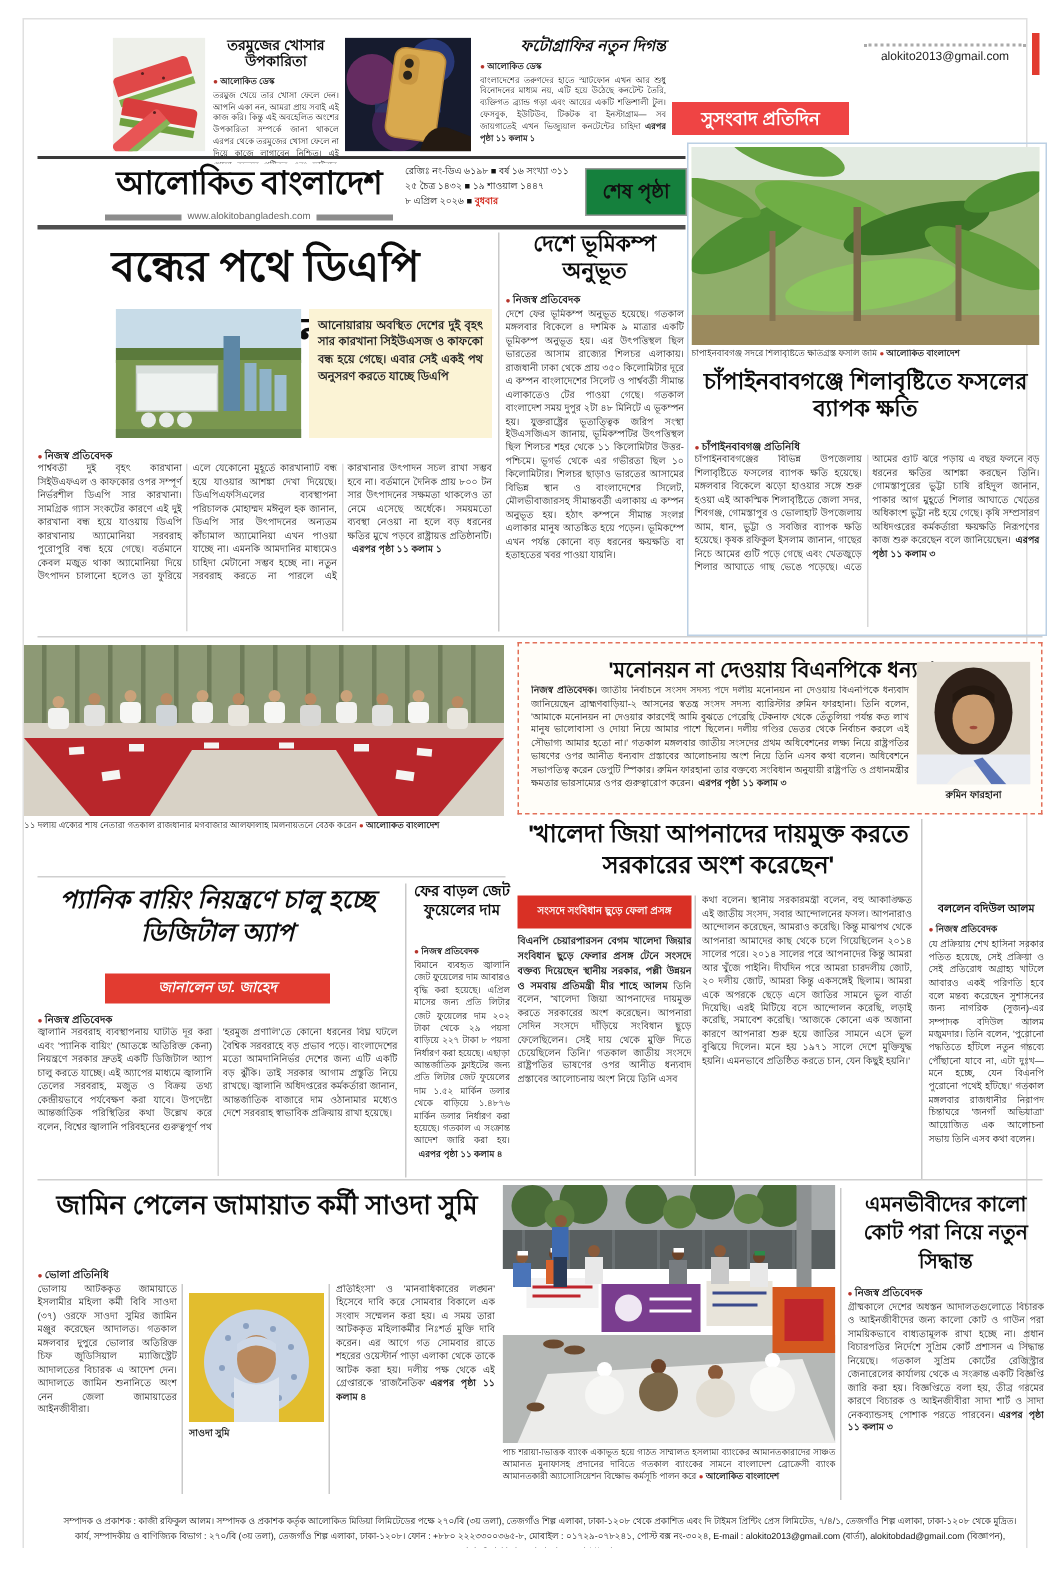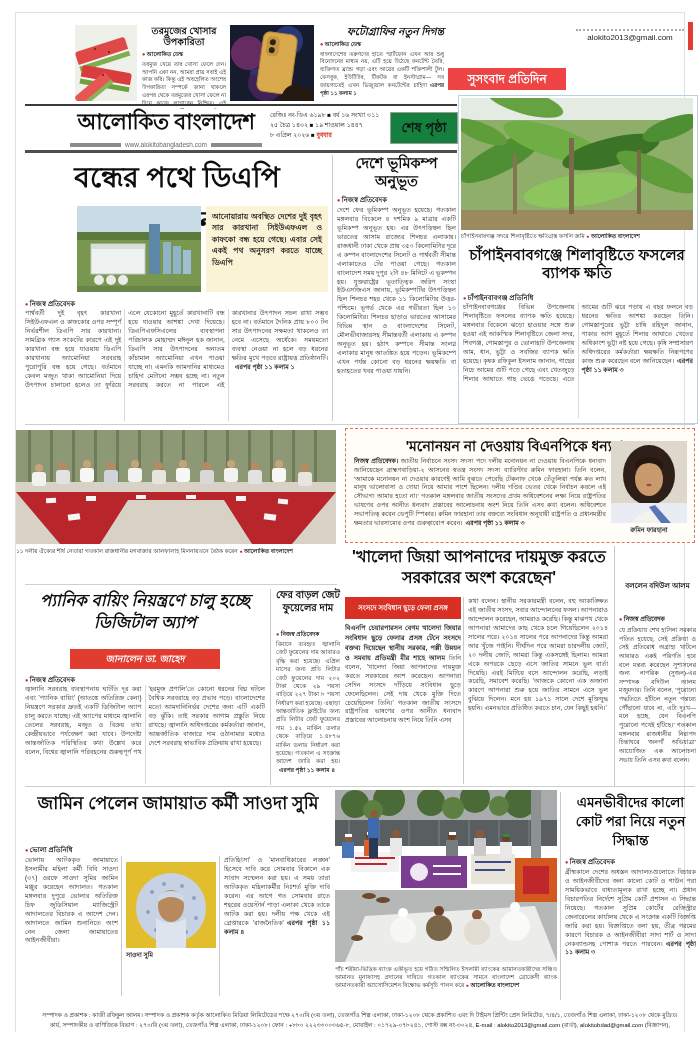--- a/index.html
+++ b/index.html
@@ -118,21 +118,21 @@
       <rect x="72" y="18" width="11" height="50" fill="#5d87a6"></rect>
       <rect x="86" y="36" width="8" height="32" fill="#8fb3c9"></rect>
         <rect x="96" y="40" width="8" height="28" fill="#8fb3c9"></rect>
         <rect x="106" y="44" width="8" height="24" fill="#9fbfd2"></rect>
       <circle cx="22" cy="74" r="5" fill="#e8ecea"></circle>
         <circle cx="34" cy="74" r="5" fill="#e8ecea"></circle>
         <circle cx="46" cy="74" r="5" fill="#e8ecea"></circle>
       <rect y="80" width="124" height="6" fill="#68854a"></rect>
     </svg>
   </div>
-  <div class="abs cream" style="left:206px;top:206px;width:122px;height:86px;padding:5px 6px;box-sizing:border-box;font-size:7.6px;line-height:1.5;font-weight:600;color:#222;text-align:justify;overflow:hidden;">আনোয়ারায় অবস্থিত দেশের দুই বৃহৎ সার কারখানা সিইউএফএল ও কাফকো বন্ধ হয়ে গেছে। এবার সেই একই পথ অনুসরণ করতে যাচ্ছে ডিএপি</div>
+  <div class="abs cream" style="left:206px;top:206px;width:122px;height:86px;padding:5px 6px;box-sizing:border-box;font-size:7.6px;line-height:1.5;font-weight:600;color:#222;text-align:justify;overflow:hidden;">আনোয়ারায় অবস্থিত দেশের দুই বৃহৎ সার কারখানা সিইউএসজ ও কাফকো বন্ধ হয়ে গেছে। এবার সেই একই পথ অনুসরণ করতে যাচ্ছে ডিএপি</div>
   <div class="abs byline" style="left:25px;top:298px;">নিজস্ব প্রতিবেদক</div>
   <div class="abs body-txt" style="left:25px;top:309px;width:303px;height:112px;columns:3;column-gap:7px;column-rule:1px solid #d8d8d8;"><span>পার্শ্ববর্তী দুই বৃহৎ কারখানা সিইউএফএল ও কাফকোর ওপর সম্পূর্ণ নির্ভরশীল ডিএপি সার কারখানা। সামগ্রিক গ্যাস সংকটের কারণে এই দুই কারখানা বন্ধ হয়ে যাওয়ায় ডিএপি কারখানায় অ্যামোনিয়া সরবরাহ পুরোপুরি বন্ধ হয়ে গেছে। বর্তমানে কেবল মজুত থাকা অ্যামোনিয়া দিয়ে উৎপাদন চালানো হলেও তা ফুরিয়ে এলে যেকোনো মুহূর্তে কারখানাটি বন্ধ হয়ে যাওয়ার আশঙ্কা দেখা দিয়েছে। ডিএপিএফসিএলের ব্যবস্থাপনা পরিচালক মোহাম্মদ মঈনুল হক জানান, ডিএপি সার উৎপাদনের অন্যতম কাঁচামাল অ্যামোনিয়া এখন পাওয়া যাচ্ছে না। এমনকি আমদানির মাধ্যমেও চাহিদা মেটানো সম্ভব হচ্ছে না। নতুন সরবরাহ করতে না পারলে এই কারখানার উৎপাদন সচল রাখা সম্ভব হবে না। বর্তমানে দৈনিক প্রায় ৮০০ টন সার উৎপাদনের সক্ষমতা থাকলেও তা নেমে এসেছে অর্ধেকে। সময়মতো ব্যবস্থা নেওয়া না হলে বড় ধরনের ক্ষতির মুখে পড়বে রাষ্ট্রায়ত্ত প্রতিষ্ঠানটি।</span><b class="marker" style="font-size:6.3px;">এরপর পৃষ্ঠা ১১ কলাম ১</b></div>
 
   <div class="abs vline" style="left:332px;top:155px;height:266px;"></div>
   <div class="abs hl" style="left:337px;top:154px;width:119px;font-size:14.5px;line-height:1.25;">দেশে ভূমিকম্প অনুভূত</div>
   <div class="abs byline" style="left:337px;top:194px;">নিজস্ব প্রতিবেদক</div>
   <div class="abs body-txt" style="left:337px;top:206px;width:119px;height:214px;">দেশে ফের ভূমিকম্প অনুভূত হয়েছে। গতকাল মঙ্গলবার বিকেলে ৪ দশমিক ৯ মাত্রার একটি ভূমিকম্প অনুভূত হয়। এর উৎপত্তিস্থল ছিল ভারতের আসাম রাজ্যের শিলচর এলাকায়। রাজধানী ঢাকা থেকে প্রায় ৩৫০ কিলোমিটার দূরে এ কম্পন বাংলাদেশের সিলেট ও পার্শ্ববর্তী সীমান্ত এলাকাতেও টের পাওয়া গেছে। গতকাল বাংলাদেশ সময় দুপুর ২টা ৪৮ মিনিটে এ ভূকম্পন হয়। যুক্তরাষ্ট্রের ভূতাত্ত্বিক জরিপ সংস্থা ইউএসজিএস জানায়, ভূমিকম্পটির উৎপত্তিস্থল ছিল শিলচর শহর থেকে ১১ কিলোমিটার উত্তর-পশ্চিমে। ভূগর্ভ থেকে এর গভীরতা ছিল ১০ কিলোমিটার। শিলচর ছাড়াও ভারতের আসামের বিভিন্ন স্থান ও বাংলাদেশের সিলেট, মৌলভীবাজারসহ সীমান্তবর্তী এলাকায় এ কম্পন অনুভূত হয়। হঠাৎ কম্পনে সীমান্ত সংলগ্ন এলাকার মানুষ আতঙ্কিত হয়ে পড়েন। ভূমিকম্পে এখন পর্যন্ত কোনো বড় ধরনের ক্ষয়ক্ষতি বা হতাহতের খবর পাওয়া যায়নি।</div>
 
   <div class="abs" style="left:458px;top:95px;width:238px;height:327px;border:1px solid #bcd0e4;"></div>
   <div class="abs photo" style="left:461px;top:98px;width:232px;height:132px;">
@@ -266,21 +266,21 @@
 
   <div class="abs hline" style="left:25px;top:584px;width:312px;"></div>
 
   <div class="abs hl" style="left:345px;top:547px;width:268px;font-size:16px;line-height:1.3;">'খালেদা জিয়া আপনাদের দায়মুক্ত করতে সরকারের অংশ করেছেন'</div>
   <div class="abs redbox kick-sm" style="left:345px;top:597px;width:116px;height:22px;">সংসদে সংবিধান ছুড়ে ফেলা প্রসঙ্গ</div>
   <div class="abs body-txt" style="left:345px;top:623px;width:116px;height:161px;"><b style="font-size:6.5px;">বিএনপি চেয়ারপারসন বেগম খালেদা জিয়ার সংবিধান ছুড়ে ফেলার প্রসঙ্গ টেনে সংসদে বক্তব্য দিয়েছেন স্থানীয় সরকার, পল্লী উন্নয়ন ও সমবায় প্রতিমন্ত্রী মীর শাহে আলম</b> <span>তিনি বলেন, 'খালেদা জিয়া আপনাদের দায়মুক্ত করতে সরকারের অংশ করেছেন। আপনারা সেদিন সংসদে দাঁড়িয়ে সংবিধান ছুড়ে ফেলেছিলেন। সেই দায় থেকে মুক্তি দিতে চেয়েছিলেন তিনি।' গতকাল জাতীয় সংসদে রাষ্ট্রপতির ভাষণের ওপর আনীত ধন্যবাদ প্রস্তাবের আলোচনায় অংশ নিয়ে তিনি এসব</span></div>
   <div class="abs vline" style="left:463px;top:597px;height:187px;"></div>
   <div class="abs body-txt" style="left:468px;top:597px;width:140px;height:187px;">কথা বলেন। স্থানীয় সরকারমন্ত্রী বলেন, বহু আকাঙ্ক্ষিত এই জাতীয় সংসদ, সবার আন্দোলনের ফসল। আপনারাও আন্দোলন করেছেন, আমরাও করেছি। কিন্তু মাঝপথ থেকে আপনারা আমাদের কাছ থেকে চলে গিয়েছিলেন ২০১৪ সালের পরে। ২০১৪ সালের পরে আপনাদের কিন্তু আমরা আর খুঁজে পাইনি। দীর্ঘদিন পরে আমরা চারদলীয় জোট, ২০ দলীয় জোট, আমরা কিন্তু একসঙ্গেই ছিলাম। আমরা একে অপরকে ছেড়ে এসে জাতির সামনে ভুল বার্তা দিয়েছি। এরই মিটিয়ে বসে আন্দোলন করেছি, লড়াই করেছি, সমাবেশ করেছি। 'আজকে কোনো এক অজানা কারণে আপনারা শুরু হয়ে জাতির সামনে এসে ভুল বুঝিয়ে দিলেন। মনে হয় ১৯৭১ সালে দেশে মুক্তিযুদ্ধ হয়নি। এমনভাবে প্রতিষ্ঠিত করতে চান, যেন কিছুই হয়নি।'</div>
 
   <div class="abs vline" style="left:614px;top:546px;height:240px;"></div>
-  <div class="abs hl" style="left:619px;top:580px;width:77px;font-size:7.2px;font-weight:bold;">বললেন বদিউল আলম</div>
+  <div class="abs hl" style="left:619px;top:600px;width:77px;font-size:7.2px;font-weight:bold;">বললেন বদিউল আলম</div>
   <div class="abs byline" style="left:619px;top:614px;font-size:6.2px;">নিজস্ব প্রতিবেদক</div>
   <div class="abs body-txt" style="left:619px;top:626px;width:77px;height:158px;font-size:6.1px;">যে প্রক্রিয়ায় শেখ হাসিনা সরকার পতিত হয়েছে, সেই প্রক্রিয়া ও সেই প্রতিরোধ অগ্রাহ্য খাটলে আবারও একই পরিণতি হবে বলে মন্তব্য করেছেন সুশাসনের জন্য নাগরিক (সুজন)-এর সম্পাদক বদিউল আলম মজুমদার। তিনি বলেন, 'পুরোনো পদ্ধতিতে হাঁটলে নতুন গন্তব্যে পৌঁছানো যাবে না, এটা দুঃখ— মনে হচ্ছে, যেন বিএনপি পুরোনো পথেই হাঁটছে।' গতকাল মঙ্গলবার রাজধানীর নিরাপদ চিন্তাঘরে 'জনগাঁ অভিযাত্রা' আয়োজিত এক আলোচনা সভায় তিনি এসব কথা বলেন।</div>
 
   <div class="abs hl" style="left:25px;top:589px;width:240px;font-size:16.5px;line-height:1.35;font-style:italic;">প্যানিক বায়িং নিয়ন্ত্রণে চালু হচ্ছে ডিজিটাল অ্যাপ</div>
   <div class="abs redbox" style="left:70px;top:649px;width:150px;height:20px;font-size:9.5px;line-height:20px;background:#e23b30;font-style:italic;">জানালেন ডা. জাহেদ</div>
   <div class="abs byline" style="left:25px;top:674px;">নিজস্ব প্রতিবেদক</div>
   <div class="abs body-txt" style="left:25px;top:685px;width:240px;height:99px;columns:2;column-gap:7px;column-rule:1px solid #d8d8d8;">জ্বালানি সরবরাহ ব্যবস্থাপনায় ঘাটতি দূর করা এবং 'প্যানিক বায়িং' (আতঙ্কে অতিরিক্ত কেনা) নিয়ন্ত্রণে সরকার দ্রুতই একটি ডিজিটাল অ্যাপ চালু করতে যাচ্ছে। এই অ্যাপের মাধ্যমে জ্বালানি তেলের সরবরাহ, মজুত ও বিক্রয় তথ্য কেন্দ্রীয়ভাবে পর্যবেক্ষণ করা যাবে। উপদেষ্টা আন্তর্জাতিক পরিস্থিতির কথা উল্লেখ করে বলেন, বিশ্বের জ্বালানি পরিবহনের গুরুত্বপূর্ণ পথ 'হরমুজ প্রণালি'তে কোনো ধরনের বিঘ্ন ঘটলে বৈশ্বিক সরবরাহে বড় প্রভাব পড়ে। বাংলাদেশের মতো আমদানিনির্ভর দেশের জন্য এটি একটি বড় ঝুঁকি। তাই সরকার আগাম প্রস্তুতি নিয়ে রাখছে। জ্বালানি অধিদপ্তরের কর্মকর্তারা জানান, আন্তর্জাতিক বাজারে দাম ওঠানামার মধ্যেও দেশে সরবরাহ স্বাভাবিক প্রক্রিয়ায় রাখা হয়েছে।</div>
 
   <div class="abs vline" style="left:270px;top:589px;height:196px;"></div>
   <div class="abs hl" style="left:276px;top:589px;width:64px;font-size:10px;line-height:1.25;">ফের বাড়ল জেট ফুয়েলের দাম</div>

